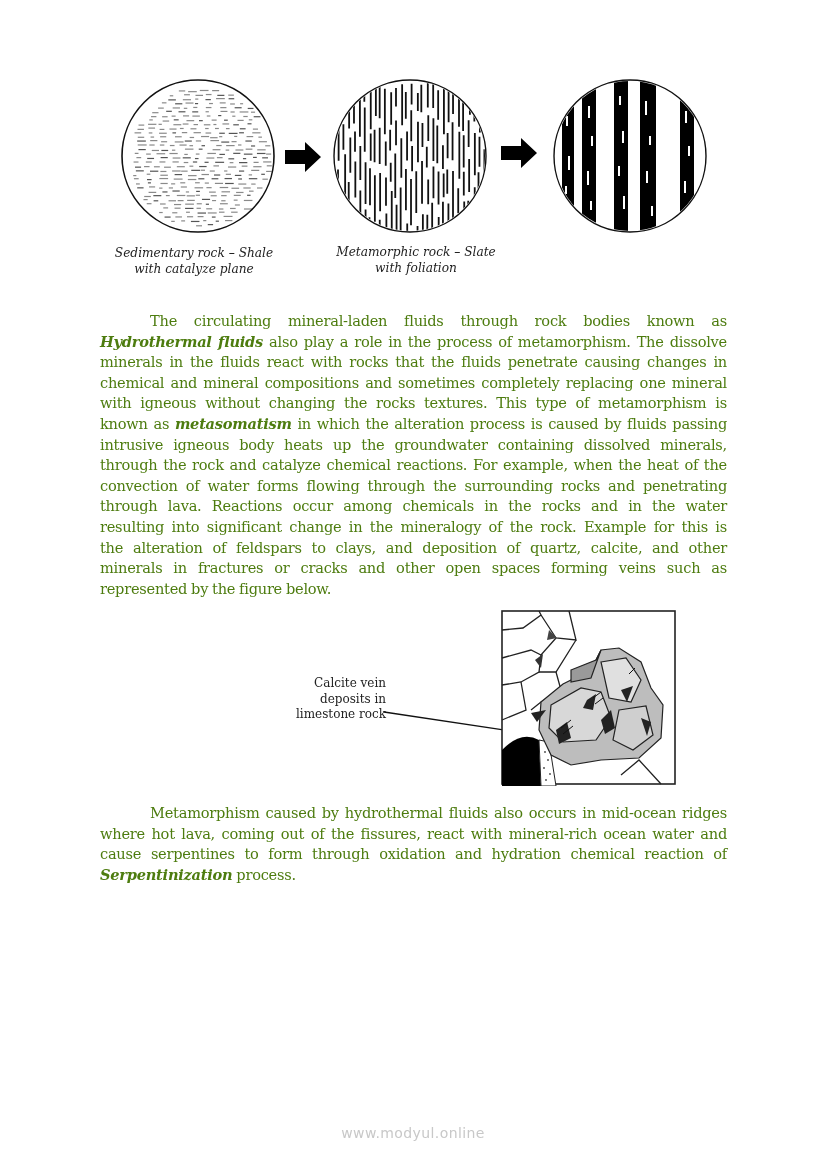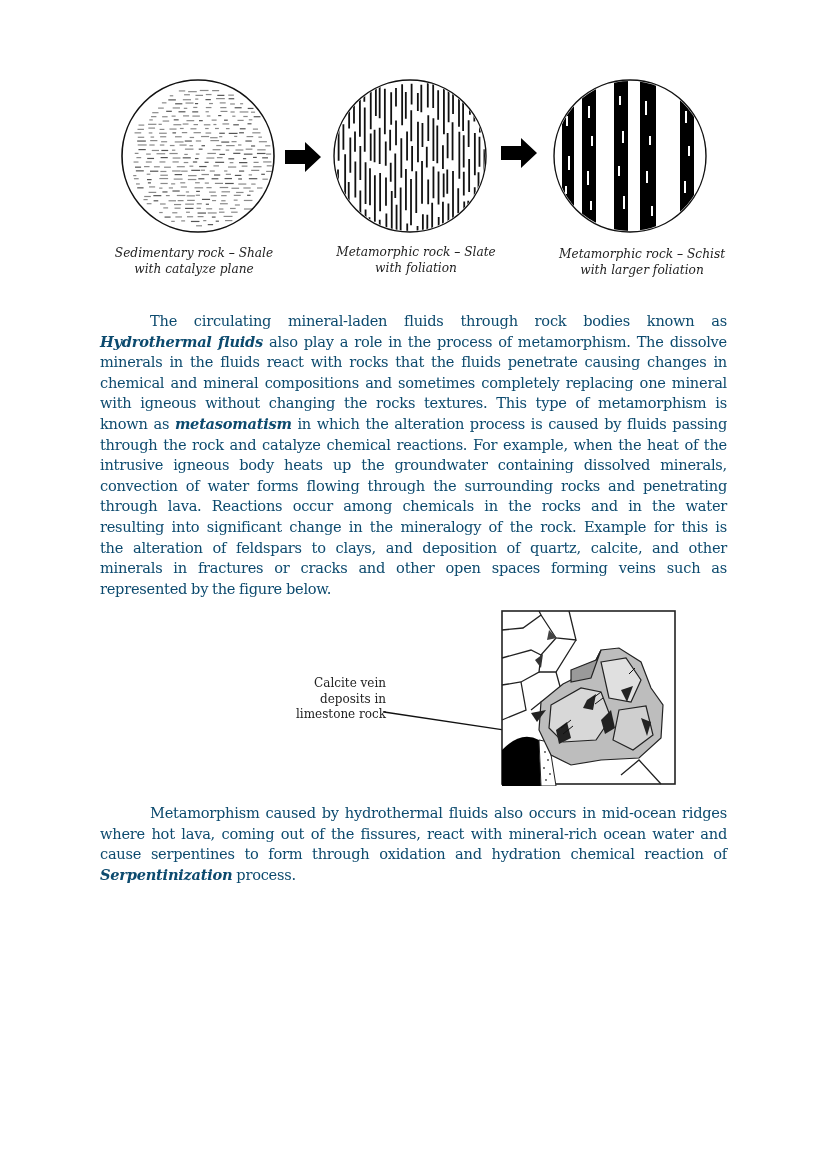--- a/index.html
+++ b/index.html
@@ -6,21 +6,21 @@
   body { width: 826px; height: 1169px; position: relative; overflow: hidden; font-family: "DejaVu Serif", "Liberation Serif", serif; color: #1a1a1a; }
   .page { position: absolute; left: 0; top: 0; width: 826px; height: 845px; background: #fff; }
 
   .fig-row { position: absolute; top: 76px; left: 100px; width: 630px; height: 160px; }
   .rock-svg { position: absolute; top: 0; }
   .arrow { position: absolute; width: 36px; height: 30px; }
 
   .caption { position: absolute; font-style: italic; font-size: 12.2px; line-height: 16px; text-align: center; color: #222; font-family: "DejaVu Serif", serif; }
   .caption span { display: block; white-space: nowrap; }
 
-  .para { position: absolute; left: 100px; width: 627px; font-size: 14.6px; line-height: 20.6px; text-align: justify; letter-spacing: -0.25px; word-spacing: -0.5px; font-family: "DejaVu Serif", serif; color: #0c4a6e; }
+  .para { position: absolute; left: 100px; width: 627px; font-size: 14.6px; line-height: 20.6px; text-align: justify; letter-spacing: -0.25px; word-spacing: -0.5px; font-family: "DejaVu Serif", serif; color: #4d7c0f; }
   .para .ln { display: block; text-align: justify; text-align-last: justify; white-space: nowrap; height: 20.6px; overflow: visible; }
   .para .ln.last { text-align-last: left; }
   .para .ln.indent { padding-left: 50px; }
   .para b { font-weight: bold; font-style: italic; }
 
   .callout-label { position: absolute; left: 282px; top: 676px; width: 104px; text-align: right; font-size: 12px; line-height: 15.5px; font-family: "DejaVu Serif", serif; color: #222; }
 
   .vein-fig { position: absolute; left: 501px; top: 610px; width: 176px; height: 176px; }
   .callout-line { position: absolute; left: 0; top: 0; }
 
@@ -515,34 +515,30 @@
   </div>
 
   <div class="caption" style="left:108px; top:245px; width:172px;">
     <span>Sedimentary rock – Shale</span>
     <span>with catalyze plane</span>
   </div>
   <div class="caption" style="left:330px; top:244px; width:172px;">
     <span>Metamorphic rock – Slate</span>
     <span>with foliation</span>
   </div>
-  <div class="caption" style="left:556px; top:246px; width:172px;">
-    <span>Metamorphic rock – Schist</span>
-    <span>with larger foliation</span>
-  </div>
 
   <div class="para" id="para1" style="top:311px;">
       <span class="ln indent">The circulating mineral-laden fluids through rock bodies known as</span>
       <span class="ln"><b>Hydrothermal fluids</b> also play a role in the process of metamorphism. The dissolve</span>
       <span class="ln">minerals in the fluids react with rocks that the fluids penetrate causing changes in</span>
       <span class="ln">chemical and mineral compositions and sometimes completely replacing one mineral</span>
       <span class="ln">with igneous without changing the rocks textures. This type of metamorphism is</span>
       <span class="ln">known as <b>metasomatism</b> in which the alteration process is caused by fluids passing</span>
+      <span class="ln">intrusive igneous body heats up the groundwater containing dissolved minerals,</span>
       <span class="ln">through the rock and catalyze chemical reactions. For example, when the heat of the</span>
-      <span class="ln">intrusive igneous body heats up the groundwater containing dissolved minerals,</span>
       <span class="ln">convection of water forms flowing through the surrounding rocks and penetrating</span>
       <span class="ln">through lava. Reactions occur among chemicals in the rocks and in the water</span>
       <span class="ln">resulting into significant change in the mineralogy of the rock. Example for this is</span>
       <span class="ln">the alteration of feldspars to clays, and deposition of quartz, calcite, and other</span>
       <span class="ln">minerals in fractures or cracks and other open spaces forming veins such as</span>
       <span class="ln last">represented by the figure below.</span>
     </div>
 
   <div class="callout-label">
     <div>Calcite vein</div>
@@ -605,13 +601,14 @@
     </g>
   </svg>
 
   <div class="para" id="para2" style="top:803px;">
       <span class="ln indent">Metamorphism caused by hydrothermal fluids also occurs in mid-ocean ridges</span>
       <span class="ln">where hot lava, coming out of the fissures, react with mineral-rich ocean water and</span>
       <span class="ln">cause serpentines to form through oxidation and hydration chemical reaction of</span>
       <span class="ln last"><b>Serpentinization</b> process.</span>
     </div>
 
+  <div class="watermark">www.modyul.online</div>
 </div>
 
 </body></html>

